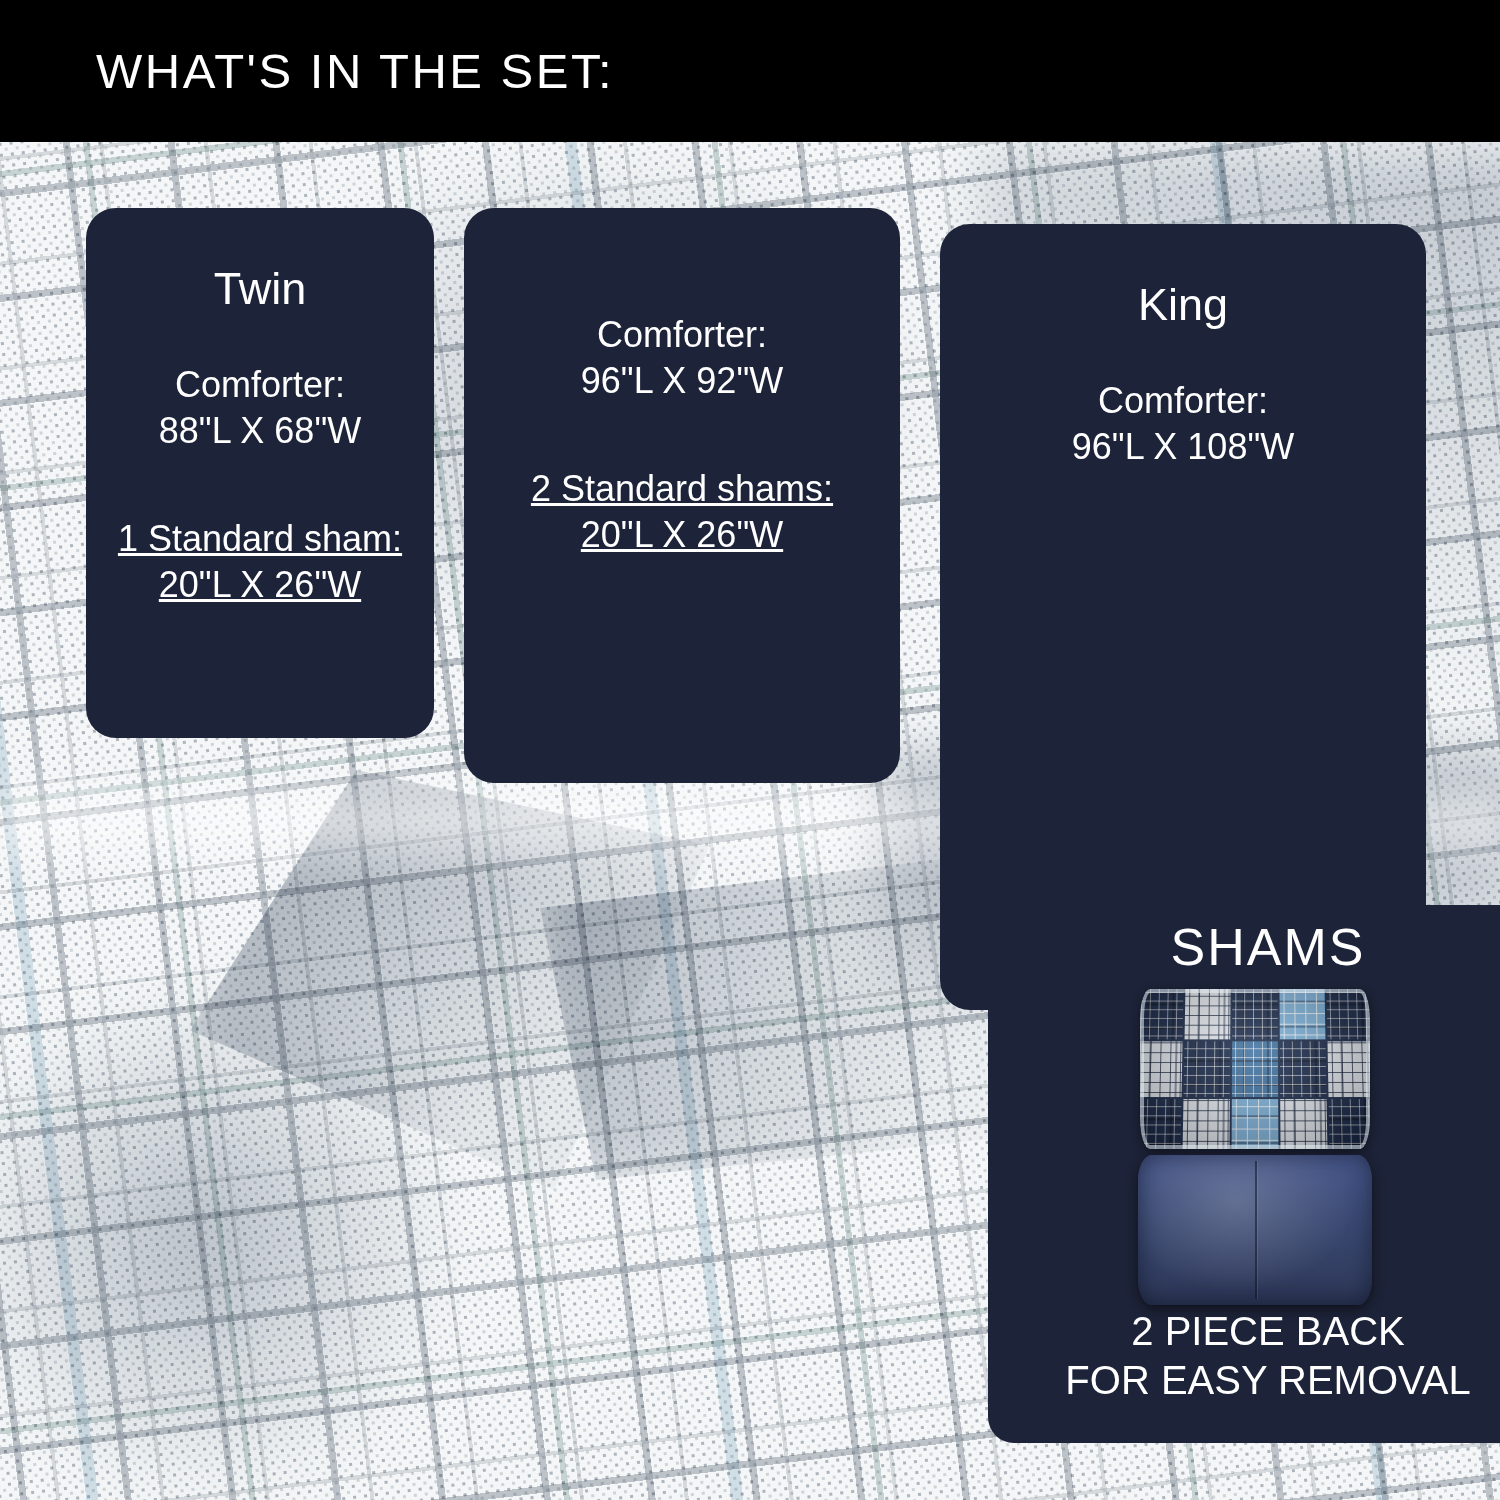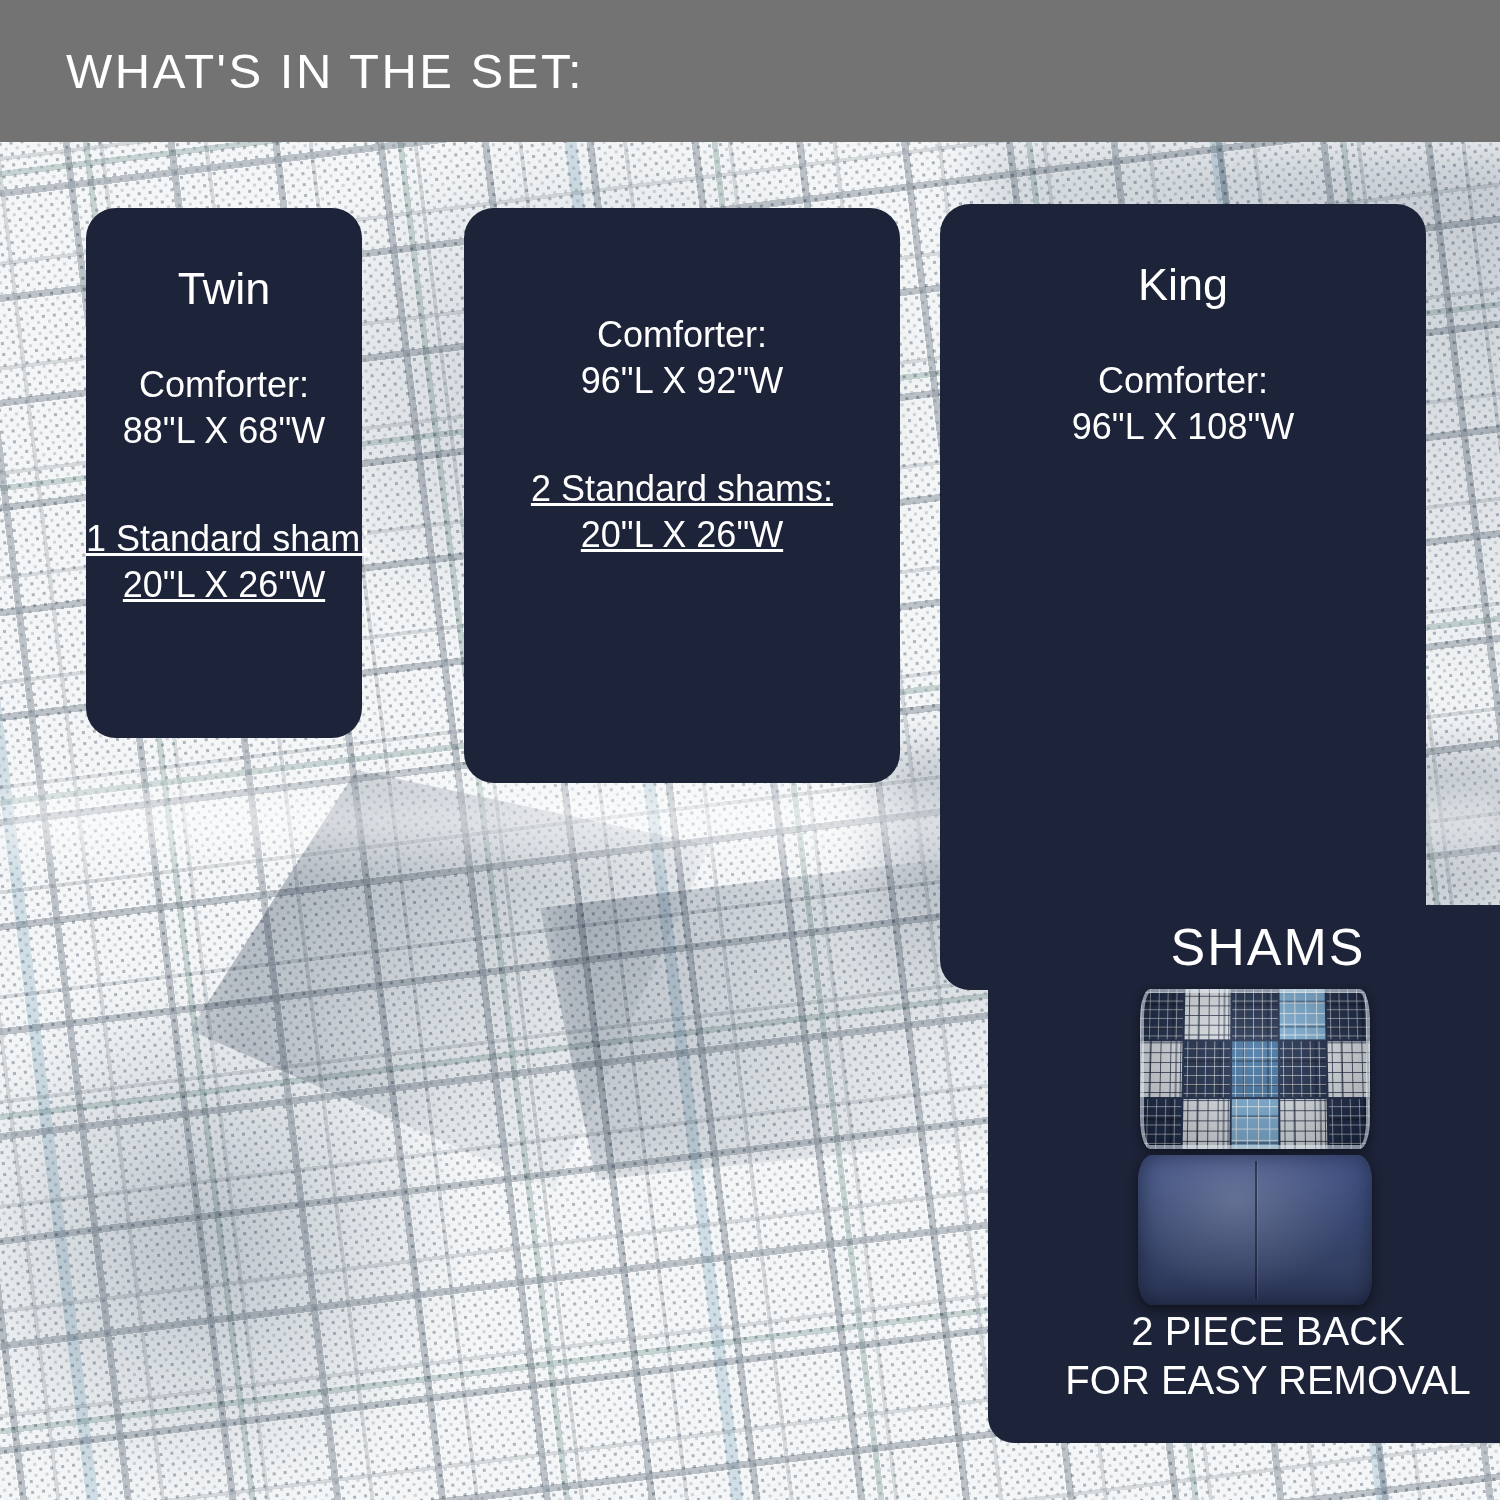--- a/index.html
+++ b/index.html
@@ -123,23 +123,24 @@
     filter: blur(10px);
     pointer-events: none;
   }
 
   
   #header {
     position: absolute;
     left: 0; top: 0;
     width: 1500px;
     height: 142px;
-    background: #737373;
+    background: #000000;
     display: flex;
     align-items: center;
+    padding-left: 30px;
   }
   #header .title {
     color: #ffffff;
     font-size: 49px;
     font-weight: 400;
     letter-spacing: 2.5px;
     margin-left: 66px;
     white-space: nowrap;
   }
 
@@ -160,23 +161,23 @@
   }
   .card .spec {
     margin-top: 48px;
     font-size: 36px;
     line-height: 1.28;
     font-weight: 400;
   }
   .card .spec.second { margin-top: 62px; text-decoration: underline; }
   .card .spec .ln { display: block; white-space: nowrap; }
 
-  #card-twin       { left: 86px;  top: 208px; width: 276px; height: 530px; }
+  #card-twin       { left: 86px;  top: 208px; width: 348px; height: 530px; }
   #card-fullqueen  { left: 464px; top: 208px; width: 436px; height: 575px; }
-  #card-king       { left: 940px; top: 204px; width: 486px; height: 786px; }
+  #card-king       { left: 940px; top: 224px; width: 486px; height: 786px; }
 
   
   #shams-panel {
     position: absolute;
     left: 988px; top: 905px;
     width: 560px; height: 538px;
     background: #1d2338;
     border-radius: 26px;
     color: #ffffff;
     text-align: center;

